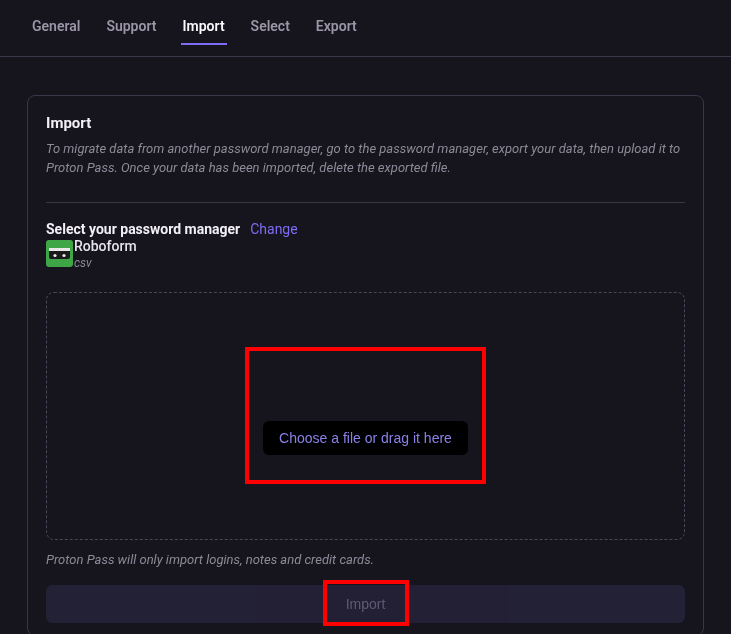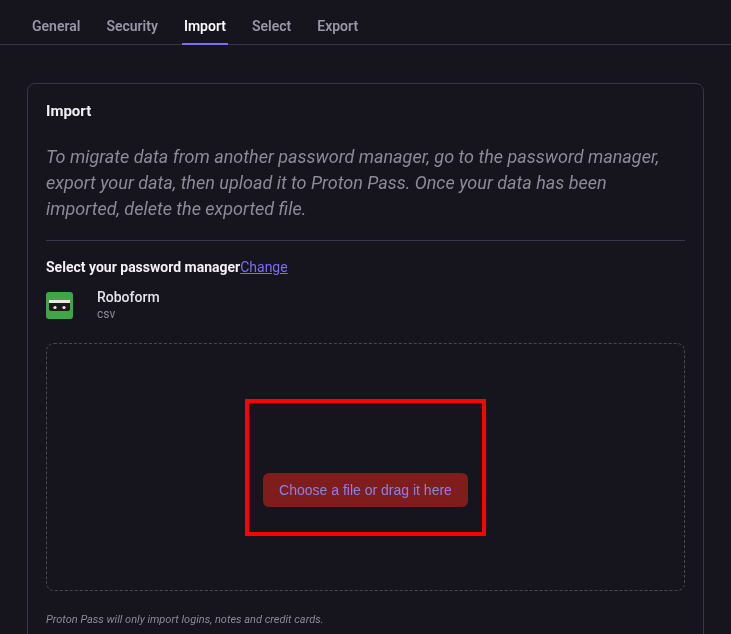--- a/index.html
+++ b/index.html
@@ -8,21 +8,21 @@
       color: #e6e6e6;
       font-family: -apple-system, BlinkMacSystemFont, "Segoe UI", Roboto, sans-serif;
       font-size: 14px;
       width: 731px;
       height: 634px;
       overflow: hidden;
     }
     .tabs {
       display: flex;
       gap: 22px;
-      padding: 10px 30px 0 30px;
+      padding: 10px 30px 12px 30px;
       border-bottom: 1px solid #3a3548;
     }
     .tab {
       padding: 8px 2px 10px 2px;
       color: #9a96a8;
       font-weight: 600;
       cursor: pointer;
       position: relative;
     }
     .tab.active {
@@ -42,86 +42,86 @@
       padding: 18px 18px 12px 18px;
     }
     .panel h2 {
       font-size: 15px;
       font-weight: 700;
       color: #f2f0f5;
     }
     .desc {
       font-style: italic;
       color: #8d8a99;
-      font-size: 18px;
-      margin-top: 24px;
+      font-size: 13px;
+      margin-top: 8px;
       line-height: 1.45;
-      padding-bottom: 18px;
+      padding-bottom: 24px;
       border-bottom: 1px solid #3a3548;
     }
     .select-row {
       margin-top: 18px;
       display: flex;
       align-items: baseline;
-      gap: 0;
+      gap: 10px;
     }
     .select-label {
       font-weight: 700;
       color: #f2f0f5;
     }
     .change-link {
       color: #7d6df4;
-      text-decoration: underline;
       cursor: pointer;
     }
     .provider {
       display: flex;
       align-items: center;
-      gap: 24px;
-      margin-top: 14px;
+      gap: 1px;
+      margin-top: 1px;
     }
     .provider-icon svg { display: block; }
     .provider-name {
       color: #e6e3ef;
       font-weight: 500;
     }
     .provider-format {
       color: #8d8a99;
       font-size: 12px;
       margin-top: 2px;
+      font-style: italic;
     }
     .dropzone {
       margin-top: 22px;
       border: 1px dashed #4a4558;
       border-radius: 8px;
       height: 248px;
       display: flex;
       align-items: center;
       justify-content: center;
     }
     .highlight-box {
       border: 4px solid #ff0000;
       padding: 25px 14px;
       display: inline-block;
     }
     .choose-btn {
-      background: #7f1d1d;
+      background: #000000;
       color: #8a81e8;
       border: none;
       border-radius: 6px;
       padding: 9px 16px;
       font-size: 14px;
       cursor: pointer;
       margin-top: 45px;
     }
     .note {
-      margin-top: 22px;
+      margin-top: 12px;
       color: #8d8a99;
       font-style: italic;
-      font-size: 11px;
+      font-size: 13px;
     }
     .import-row {
       margin-top: 18px;
       position: relative;
     }
     .import-btn {
       width: 100%;
       background: #26233a;
       color: #6b6880;
       border: none;
@@ -140,21 +140,21 @@
       width: 86px;
       height: 46px;
       pointer-events: none;
     }
   </style>
 </head>
 <body>
 
 <div class="tabs">
   <div class="tab">General</div>
-  <div class="tab">Security</div>
+  <div class="tab">Support</div>
   <div class="tab active">Import</div>
   <div class="tab">Select</div>
   <div class="tab">Export</div>
 </div>
 
 <div class="panel">
   <h2>Import</h2>
   <p class="desc">To migrate data from another password manager, go to the password manager, export your data, then upload it to Proton Pass. Once your data has been imported, delete the exported file.</p>
 
   <div class="select-row">

